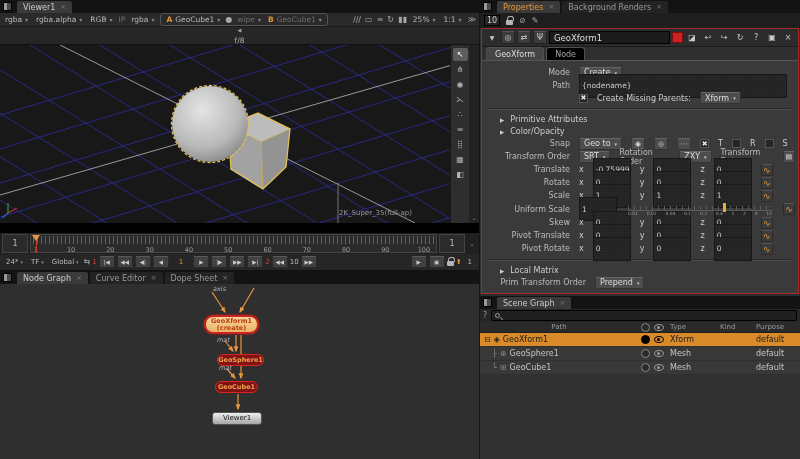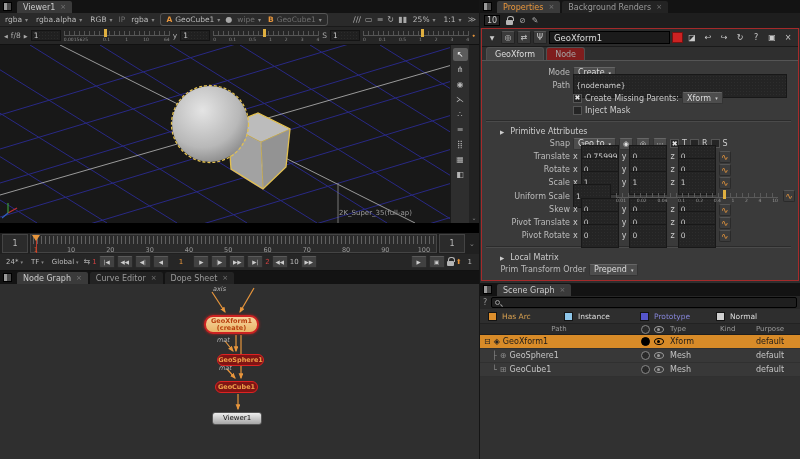--- a/index.html
+++ b/index.html
@@ -21,21 +21,21 @@
   .vtb { height:14px; background:#2a2a2a; display:flex; align-items:center; gap:4px; padding:0 3px; font-size:7.5px; color:#bbb; border-bottom:1px solid #1a1a1a; }
   .dd { display:inline-flex; align-items:center; gap:3px; height:12px; padding:0 2px; color:#bbb; }
   .dd::after { content:"▾"; font-size:6px; color:#888; }
   .vgroup { display:flex; align-items:center; border:1px solid #555; border-radius:3px; height:13px; padding:0 3px; gap:3px; }
   .ab { color:#e8963c; font-weight:bold; }
   .dim { color:#6f6f6f; }
   .ico { color:#a8a8a8; font-size:8px; line-height:12px; }
   .sp { flex:1; }
 
   
-  .gain { height:18px; background:#262626; display:flex; align-items:center; gap:3px; padding:0 4px; font-size:7.5px; color:#aaa; border-bottom:1px solid #111; }
+  .gain { height:18px; background:#262626; display:flex; align-items:center; gap:3px; padding:0 4px; font-size:7.5px; color:#aaa; border-bottom:1px solid #111;flex-direction:column; }
   .mini-fld { width:30px; height:11px; background:#202020; border:1px solid #141414; color:#ccc; font-size:7.5px; display:flex; align-items:center; padding:0 2px; background-image:radial-gradient(#2b2b2b 1px, transparent 0); background-size:3px 3px; }
   .slider { position:relative; height:14px; flex:1; min-width:60px; }
   .slider .track { position:absolute; left:0; right:0; top:2px; height:5px; background:repeating-linear-gradient(90deg,#555 0 1px,transparent 1px 5px); border-bottom:1px solid #555; }
   .slider .scale { position:absolute; left:0; right:0; top:8px; font-size:4.5px; color:#8a8a8a; white-space:nowrap; display:flex; justify-content:space-between; }
   .slider .handle { position:absolute; top:0; width:3px; height:8px; background:#e0b040; }
 
   
   .viewport { position:relative; height:178px; background:#181818; overflow:hidden; }
   .fmt-label { position:absolute; left:339px; top:164px; font-size:7px; color:#9a9a9a; }
   .vtools { position:absolute; right:10px; top:0; width:19px; height:100%; background:#2e2e2e; border-left:1px solid #1a1a1a; display:flex; flex-direction:column; align-items:center; gap:2px; padding-top:3px; font-size:8px; color:#b5b5b5; }
@@ -78,25 +78,25 @@
   
   .ptoolbar { height:15px; background:#1e1e1e; display:flex; align-items:center; gap:6px; padding:0 4px; }
   .small-fld { width:16px; height:11px; background:#262626; border:1px solid #000; color:#ccc; font-size:8px; display:flex; align-items:center; justify-content:center; }
   .props-panel { border:1px solid #a52a2a; background:#3a3a3a; margin:0 1px; flex:none; }
   .phead { height:18px; background:#2c2c2c; display:flex; align-items:center; gap:2px; padding:0 3px; border-bottom:1px solid #1a1a1a; }
   .hico { width:14px; height:13px; background:#3b3b3b; border:1px solid #222; border-top-color:#555; color:#ccc; font-size:8px; display:flex; align-items:center; justify-content:center; border-radius:2px; flex:none; }
   .hico.plain { background:none; border:none; }
   .namefld { flex:1; height:13px; background:#1b1b1b; border:1px solid #000; color:#ddd; font-size:8.5px; display:flex; align-items:center; padding:0 4px; }
   .swatch { width:11px; height:11px; background:#c22; border:1px solid #711; flex:none; }
   .ptabs { height:14px; background:#2f2f2f; display:flex; align-items:flex-end; padding-left:4px; gap:2px; border-bottom:1px solid #555; }
-  .ptab { padding:0 8px; font-size:8px; color:#a5a5a5; background:#7f1d1d; border:1px solid #505050; border-bottom:none; border-radius:3px 3px 0 0; height:13px; display:flex; align-items:center; }
+  .ptab { padding:0 8px; font-size:8px; color:#a5a5a5; background:#000000; border:1px solid #505050; border-bottom:none; border-radius:3px 3px 0 0; height:13px; display:flex; align-items:center; }
   .ptab.active { background:#454545; color:#ddd; }
 
   .pbody { padding:5px 3px 4px 0; font-size:8px; }
-  .prow { display:flex; align-items:center; height:13px; gap:3px; }
+  .prow { display:flex; align-items:center; height:13px; gap:9px; }
   .prow.h12 { height:12px; }
   .plabel { width:88px; text-align:right; color:#bbb; flex:none; white-space:nowrap; }
   .fld { background:#242424; border:1px solid #181818; color:#ccc; font-size:7.5px; height:24px; display:flex; align-items:center; padding:0 2px; overflow:hidden; white-space:nowrap; background-image:radial-gradient(#2d2d2d 1px, transparent 0); background-size:3px 3px; }
   .w38 { width:38px; } .wpath { flex:1; margin-right:8px; }
   .ddb { background:#4d4d4d; border:1px solid #333; border-top-color:#666; border-radius:2px; height:12px; padding:0 4px; display:inline-flex; align-items:center; gap:4px; color:#ddd; font-size:8px; }
   .ddb::after { content:"▾"; font-size:5px; color:#ccc; }
   .cb { width:9px; height:9px; background:#252525; border:1px solid #555; display:flex; align-items:center; justify-content:center; color:#e5e5e5; font-size:7px; flex:none; }
   .collapse::before { content:"▶"; font-size:5.5px; color:#ccc; margin-right:6px; }
   .collapse { margin-left:18px; color:#ccc; }
   .pdiv { height:0; border-top:1px solid #2b2b2b; border-bottom:1px solid #4a4a4a; margin:4px 4px 3px 4px; }
@@ -473,43 +473,53 @@
         <span class="fld wpath">{nodename}</span>
       </div>
       <div class="prow h12">
         <span class="plabel"></span>
         <span class="cb">✖</span>
         <span>Create Missing Parents:</span>
         <span class="ddb">
             <span>Xform</span>
           </span>
       </div>
-      <div class="prow h12">
-        <span class="plabel"></span>
-        <span class="cb"></span>
-        <span>Inject Mask</span>
-      </div>
       <div class="pdiv"></div>
       <div class="prow h12">
         <span class="collapse">Primitive Attributes</span>
+      </div>
+      <div class="prow h12">
+        <span class="collapse">Color/Opacity</span>
       </div>
       <div class="prow">
         <span class="plabel">Snap</span>
         <span class="ddb">
             <span>Geo to</span>
           </span>
         <span class="iconbtn">◉</span>
         <span class="iconbtn">◎</span>
         <span class="iconbtn">⋯</span>
         <span class="cb">✖</span>
         <span>T</span>
         <span class="cb"></span>
         <span>R</span>
         <span class="cb"></span>
         <span>S</span>
+      </div>
+      <div class="prow">
+        <span class="plabel">Transform Order</span>
+        <span class="ddb">
+            <span>SRT</span>
+          </span>
+        <span style="color:#bbb;">Rotation Order</span>
+        <span class="ddb">
+            <span>ZXY</span>
+          </span>
+        <span style="color:#bbb;">Transform Data</span>
+        <span class="iconbtn">▤</span>
       </div>
 
       <div class="prow">
         <span class="plabel">Translate</span>
         <span>x</span>
           <span class="fld w38">-0.75999999</span>
         <span>y</span>
           <span class="fld w38">0</span>
         <span>z</span>
           <span class="fld w38">0</span>
@@ -606,38 +616,20 @@
         <span>Scene Graph</span>
         <span class="x">×</span>
       </div>
     </div>
     <div class="sg-search">
       <span>?</span>
       <div class="search-box">
         <span class="mag"></span>
       </div>
     </div>
-    <div class="sg-legend">
-      <span class="leg">
-        <span class="sw" style="background:#dd8f2d;"></span>
-        <span style="color:#d8a050;">Has Arc</span>
-      </span>
-      <span class="leg">
-        <span class="sw" style="background:#8ec6ea;"></span>
-        <span>Instance</span>
-      </span>
-      <span class="leg">
-        <span class="sw" style="background:#5555cc;"></span>
-        <span style="color:#8585d8;">Prototype</span>
-      </span>
-      <span class="leg">
-        <span class="sw" style="background:#d0d0d0;"></span>
-        <span>Normal</span>
-      </span>
-    </div>
     <div class="sg-cols">
       <span class="sg-name" style="justify-content:center;">Path</span>
       <span class="sg-badges">
         <span class="bdg"></span>
         <span class="eyei"></span>
       </span>
       <span class="sg-type">Type</span>
       <span class="sg-kind">Kind</span>
       <span class="sg-purpose">Purpose</span>
     </div>

